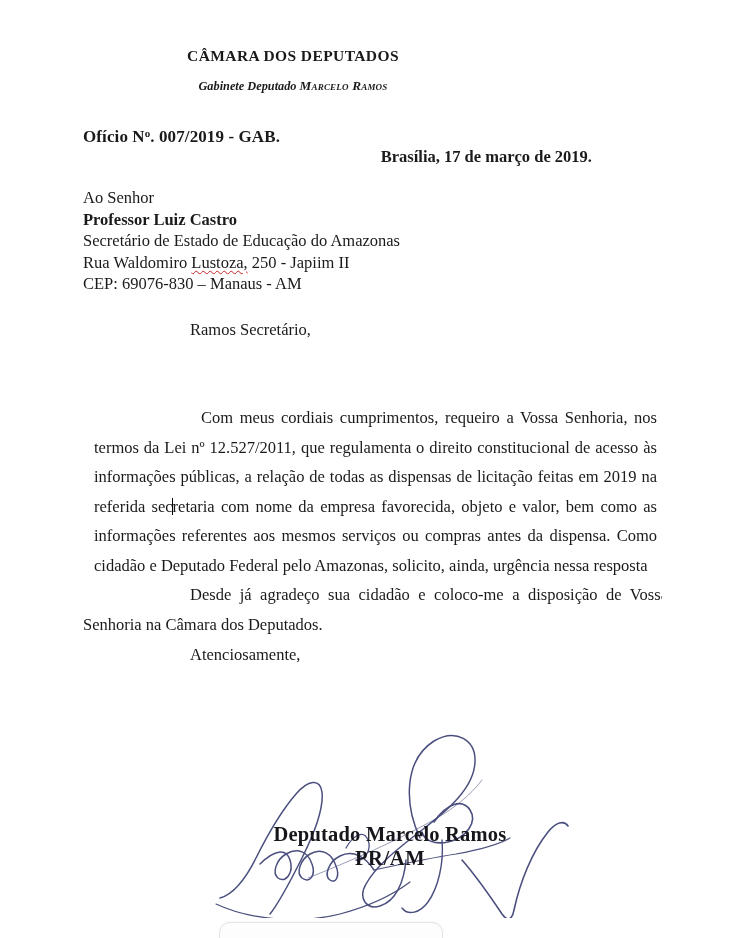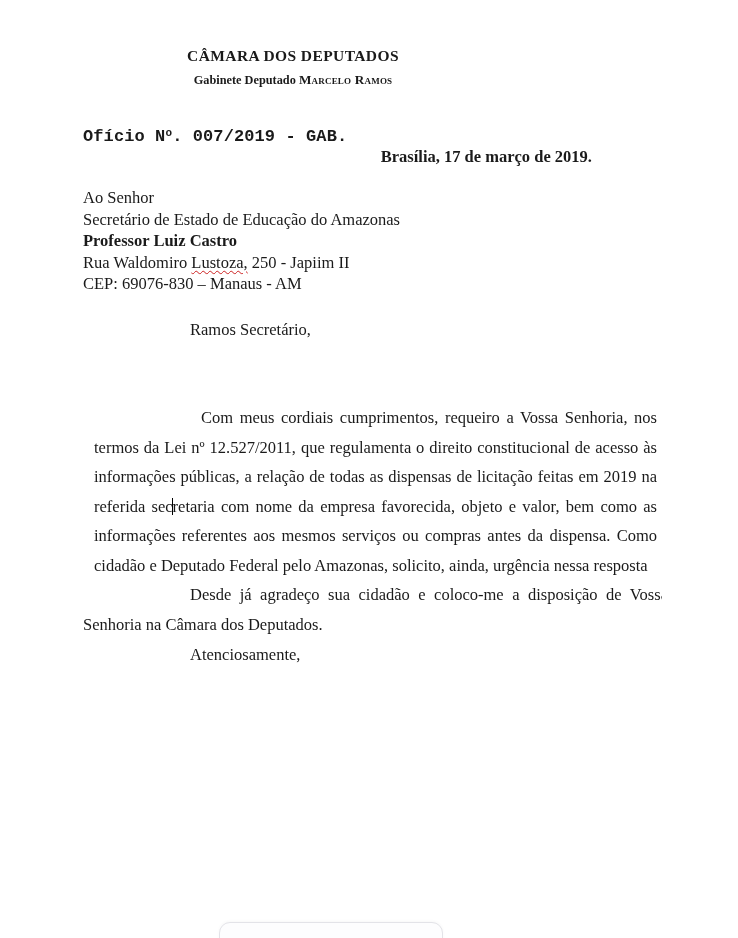--- a/index.html
+++ b/index.html
@@ -35,41 +35,41 @@
     font-family: "Liberation Serif", "DejaVu Serif", serif;
     font-weight: bold;
     font-size: 15.5px;
     letter-spacing: 0.4px;
     line-height: 1.25;
     white-space: nowrap;
   }
   .letterhead-sub {
     font-family: "Liberation Serif", "DejaVu Serif", serif;
     font-weight: bold;
+    font-style: italic;
     font-size: 12.3px;
     line-height: 1.3;
-    margin-top: 6px;
+    margin-top: 12px;
     white-space: nowrap;
   }
   .smallcaps {
     font-variant: small-caps;
     font-size: 13.2px;
     letter-spacing: 0.2px;
   }
 
   
   .doc-ref {
     position: absolute;
     left: 83px;
     top: 127px;
     font-weight: bold;
     font-size: 17px;
     letter-spacing: 0.1px;
     white-space: nowrap;
-    font-family: Liberation Mono, monospace;
   }
   .doc-ref sup {
     font-size: 11px;
     vertical-align: 0.45em;
     line-height: 0;
   }
   .doc-date {
     position: absolute;
     right: 70px;
     top: 147px;
@@ -225,38 +225,78 @@
   </div>
 
   <div class="doc-ref">
     <span>Ofício N</span><sup>o</sup><span>. 007/2019 - GAB.</span>
   </div>
 
   <div class="doc-date">Brasília, 17 de março de 2019.</div>
 
   <div class="recipient">
     <div class="rline">Ao Senhor</div>
+    <div class="rline bold">Professor Luiz Castro</div>
     <div class="rline">Secretário de Estado de Educação do Amazonas</div>
-    <div class="rline bold">Professor Luiz Castro</div>
     <div class="rline">
       <span>Rua Waldomiro </span><span class="misspelled">Lustoza,</span><span> 250 - Japiim II</span>
     </div>
     <div class="rline">CEP: 69076-830 – Manaus - AM</div>
   </div>
 
   <div class="salutation">
     <div class="indent">Ramos Secretário,</div>
   </div>
 
   <div class="body-block">
     <p class="no-justify-last"><span>Com meus cordiais cumprimentos, requeiro a Vossa Senhoria, nos termos da Lei nº 12.527/2011, que regulamenta o direito constitucional de acesso às informações públicas, a relação de todas as dispensas de licitação feitas em 2019 na referida sec</span><span class="caret"></span><span>retaria com nome da empresa favorecida, objeto e valor, bem como as informações referentes aos mesmos serviços ou compras antes da dispensa. Como cidadão e Deputado Federal pelo Amazonas, solicito, ainda, urgência nessa resposta</span></p>
   </div>
 
   <div class="closing-block">
     <p class="last-line">Desde já agradeço sua cidadão e coloco-me a disposição de Vossa Senhoria na Câmara dos Deputados.</p>
   </div>
 
   <div class="sign-off">Atenciosamente,</div>
 
+  <div class="signature-area">
+
+    <svg class="signature-ink" viewBox="0 0 400 200" xmlns="http://www.w3.org/2000/svg">
+      <g fill="none" stroke="#4a4f7e" stroke-linecap="round" stroke-linejoin="round">
+
+        <path d="M230 120 C214 86, 214 42, 244 23 C266 10, 286 22, 285 44
+                 C284 70, 258 92, 232 112 C206 132, 186 148, 176 166
+                 C168 180, 176 192, 190 188 C206 183, 214 164, 216 142" stroke-width="1.5"></path>
+
+        <path d="M244 104 C256 86, 272 80, 280 92 C288 104, 276 120, 258 124
+                 C244 127, 234 122, 232 114" stroke-width="1.6"></path>
+
+        <path d="M252 122 C254 146, 248 170, 238 184 C230 195, 218 198, 212 190" stroke-width="1.4"></path>
+
+        <path d="M30 180 C44 176, 56 160, 66 140 C78 116, 92 92, 106 76
+                 C118 62, 130 60, 132 74 C134 92, 124 116, 112 140
+                 C100 164, 88 186, 80 196" stroke-width="1.5"></path>
+
+        <path d="M70 146 C84 132, 96 130, 100 142 C104 154, 96 166, 88 160
+                 C82 155, 86 142, 96 136 C108 129, 118 134, 122 146
+                 C126 157, 120 166, 112 160 C106 155, 110 142, 120 136
+                 C132 129, 142 136, 146 148 C150 158, 146 166, 140 162
+                 C134 158, 138 144, 150 138 C164 131, 176 140, 184 152" stroke-width="1.5"></path>
+
+        <path d="M156 130 C164 116, 174 112, 178 122 C182 132, 174 144, 166 142" stroke-width="1.3"></path>
+
+        <path d="M184 152 C212 146, 240 140, 266 136 C288 132, 306 128, 320 120" stroke-width="1.2"></path>
+
+        <path d="M272 142 C286 158, 300 178, 312 196 C318 204, 322 202, 324 192
+                 C330 164, 342 134, 358 114 C366 104, 374 102, 378 108" stroke-width="1.6"></path>
+
+        <path d="M26 186 C60 202, 110 206, 150 196 C180 188, 204 176, 220 164" stroke-width="1.2"></path>
+
+        <path d="M118 160 C158 144, 200 126, 240 104 C262 92, 280 78, 292 62" stroke-width="0.7" opacity="0.8"></path>
+      </g>
+    </svg>
+
+    <div class="signature-name">Deputado Marcelo Ramos</div>
+    <div class="signature-party">PR/AM</div>
+  </div>
 
   <div class="bottom-toolbar"></div>
 
 </div>
 
 </body></html>

